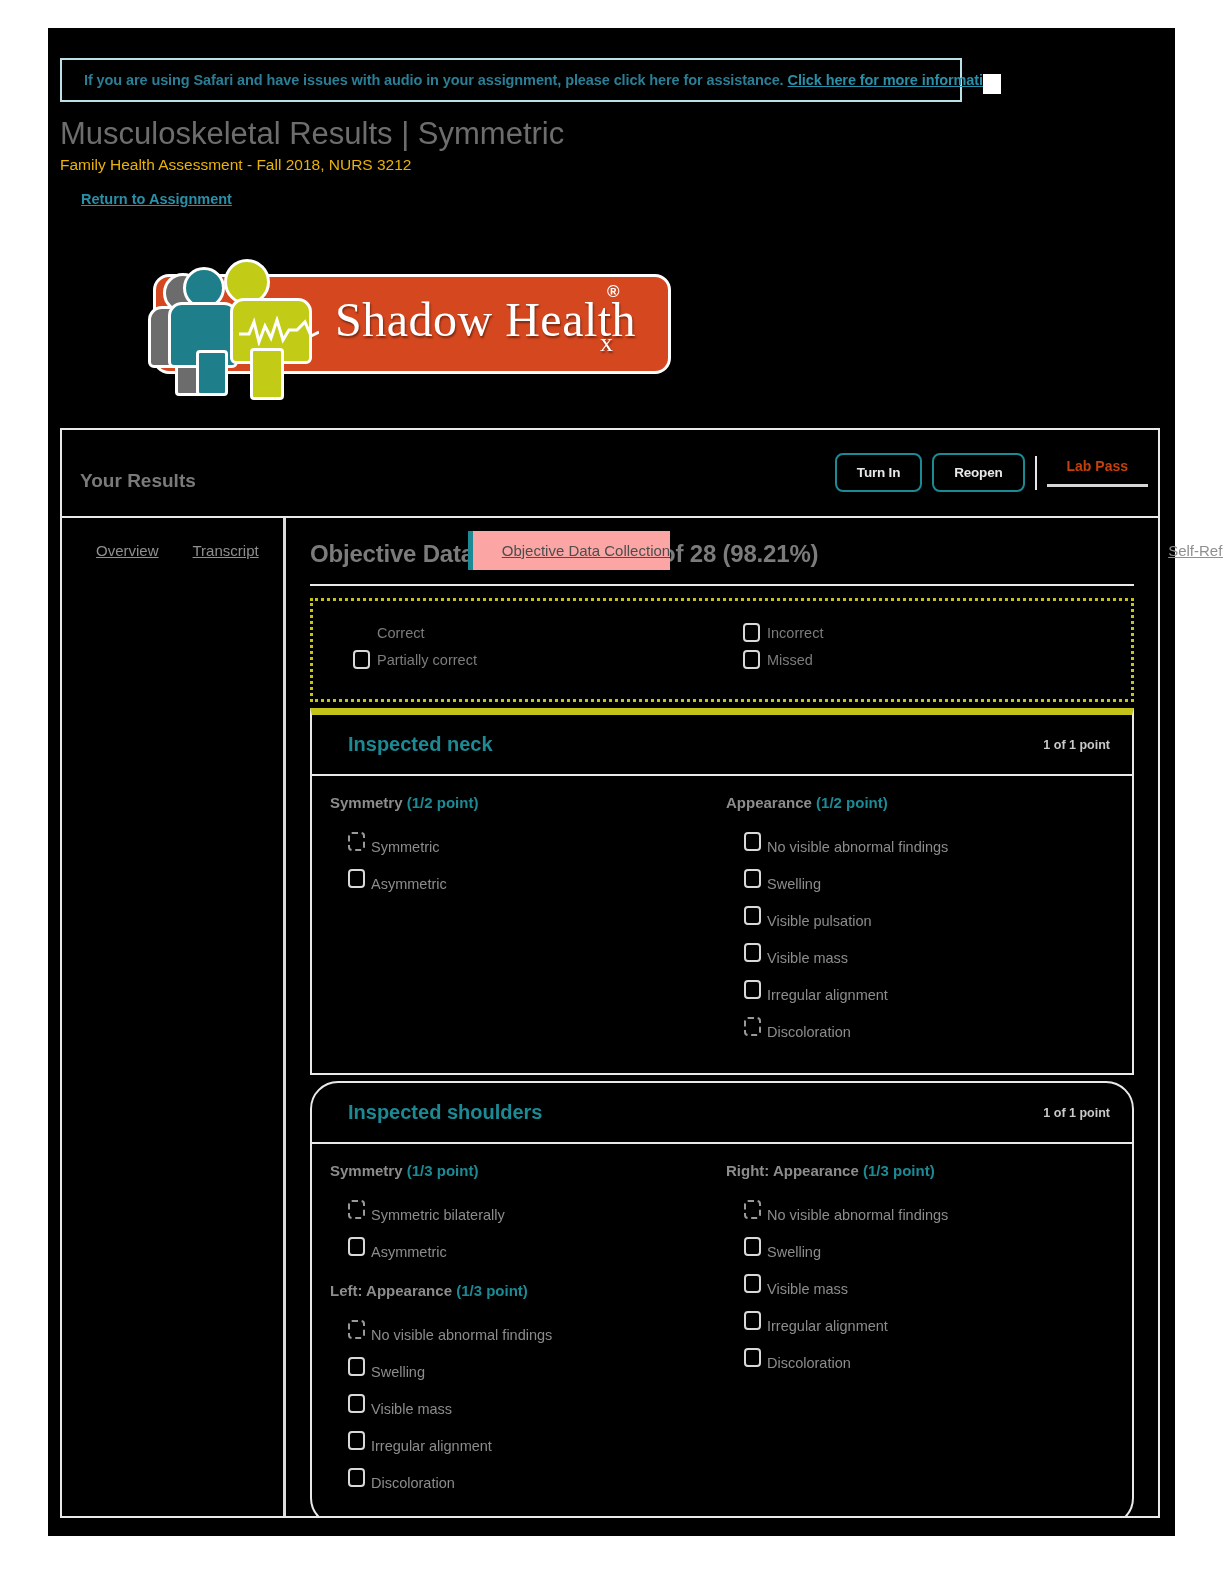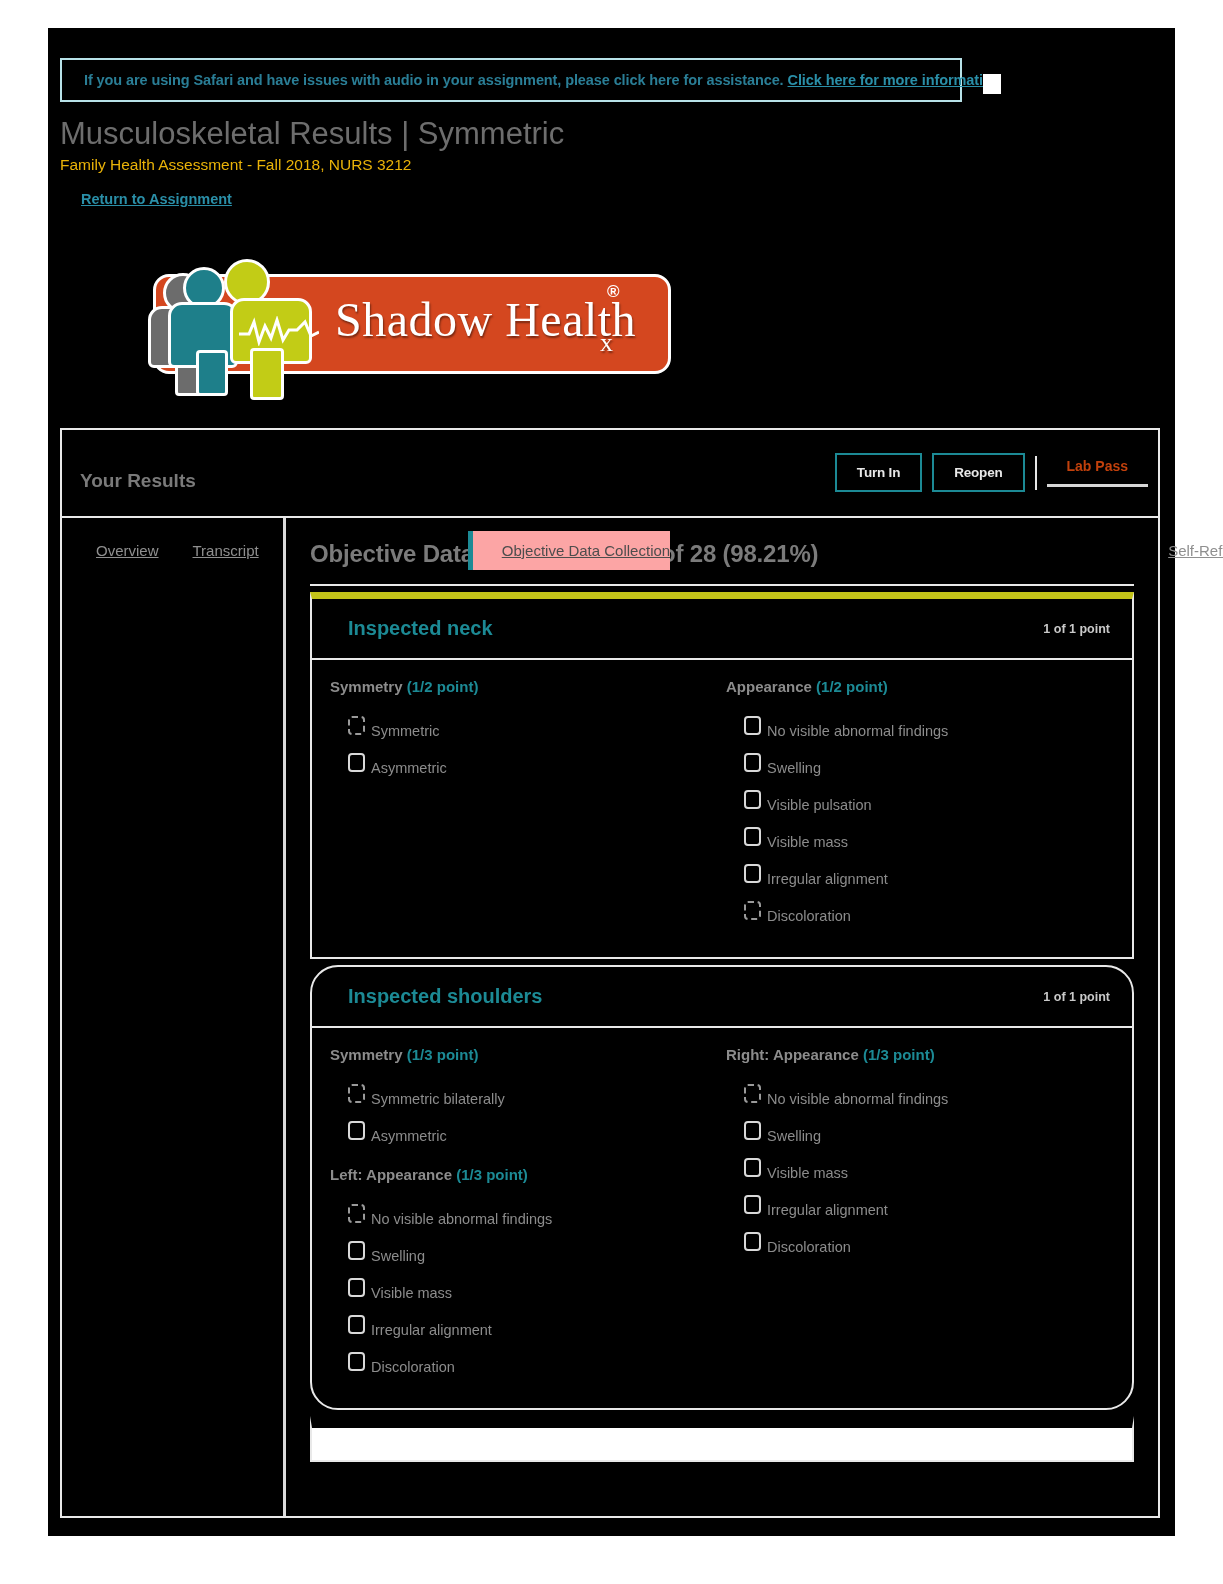--- a/index.html
+++ b/index.html
@@ -155,21 +155,21 @@
     display: flex; align-items: center; gap: 10px;
   }
   .btn {
     border: 2px solid #1c8a95;
     background: #000000;
     color: #e8e8e8;
     font-size: 13.5px;
     font-weight: 700;
     letter-spacing: -0.2px;
     padding: 10px 20px;
-    border-radius: 0;
+    border-radius: 8px;
     cursor: pointer;
     white-space: nowrap;
   }
   .btn-divider {
     width: 2px; height: 34px;
     background: #e6e6e6;
   }
   .labpass {
     color: #c2410c;
     font-size: 14px;
@@ -369,20 +369,40 @@
         </div>
       </div>
 
       <div class="results-body">
 
         <nav class="sidebar" id="sidebar"><a class="nav-item" href="#"><span>Overview</span></a><a class="nav-item" href="#"><span>Transcript</span></a><a class="nav-item" href="#"><span>Subjective Data Collection</span></a><a class="nav-item active" href="#"><span>Objective Data Collection</span></a><a class="nav-item" href="#"><span>Documentation</span></a><a class="nav-item" href="#"><span>Hallway</span></a><a class="nav-item" href="#"><span>Lifespan</span></a><a class="nav-item" href="#"><span>Review Questions</span></a><a class="nav-item" href="#"><span>Self-Reflection</span></a></nav>
 
         <div class="content">
           <div class="odc-title">Objective Data Collection: 27.5 of 28 (98.21%)</div>
 
+          <div class="legend">
+            <div class="legend-grid" id="legend-grid">
+                <div class="legend-cell">
+                  <span class="cb cb-hidden"></span>
+                  <span class="legend-label">Correct</span>
+                </div>
+                <div class="legend-cell">
+                  <span class="cb cb-solid"></span>
+                  <span class="legend-label">Incorrect</span>
+                </div>
+                <div class="legend-cell">
+                  <span class="cb cb-solid"></span>
+                  <span class="legend-label">Partially correct</span>
+                </div>
+                <div class="legend-cell">
+                  <span class="cb cb-solid"></span>
+                  <span class="legend-label">Missed</span>
+                </div>
+              </div>
+          </div>
 
           <div id="sections">
               <div class="section">
                 <div class="section-head">
                   <div class="section-name">Inspected neck</div>
                   <div class="section-points">1 of 1 point</div>
                 </div>
                 <div class="section-body">
                   <div class="cols">
                     <div>

